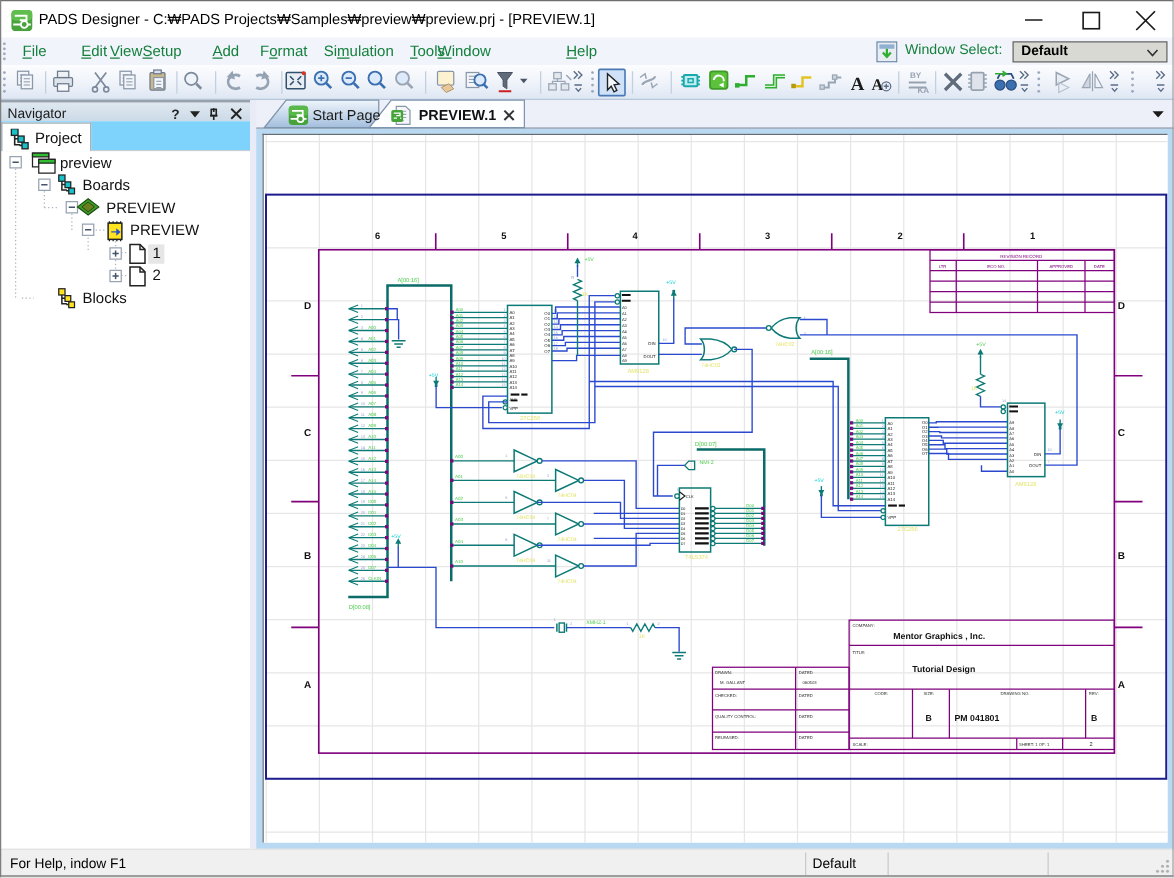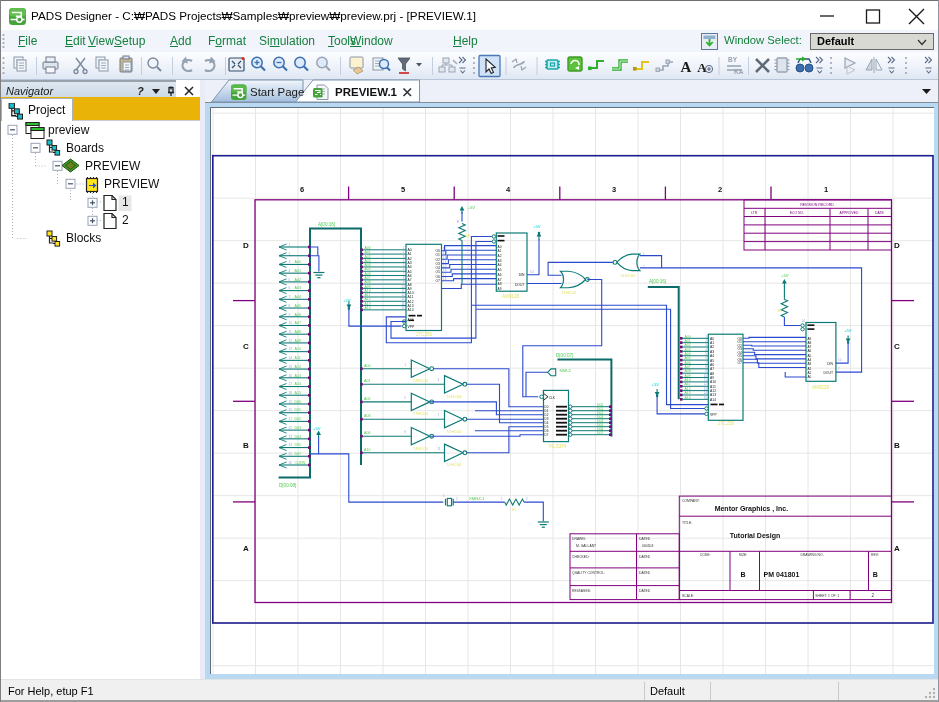--- a/index.html
+++ b/index.html
@@ -6,24 +6,24 @@
        font-family:"Liberation Sans",sans-serif; background:#fff; }
 #titlebar { position:absolute; left:0; top:0; width:939px; height:30px; background:#fff;
   border-top:1px solid #6f6f6f; }
 #title-text { position:absolute; left:31px; top:8px; font-size:11.7px; color:#000; }
 #menubar { position:absolute; left:0; top:30px; width:939px; height:22px; background:#f1f4fb; }
 .mi { position:absolute; top:4px; font-size:12px; color:#15803d; }
 #combo { position:absolute; left:810px; top:3px; width:124px; height:17px; background:#d9d9d4;
   border:1px solid #6a6a6a; font-size:11px; color:#000; padding:1px 0 0 6px;font-weight:bold; }
 #main { position:absolute; left:0; top:80px; width:939px; height:599px; background:#e9ecf6; }
 #nav { position:absolute; left:0; top:0; width:200px; height:599px; background:#fff; }
-#navhdr { position:absolute; left:0; top:0; width:176px; height:17px;
-  background:linear-gradient(#dfe8f0,#ccdae7); border-top:2px solid #98a1ac;font-style:italic; }
+#navhdr { position:absolute; left:0; top:0; width:200px; height:17px;
+  background:linear-gradient(#dfe8f0,#ccdae7); border-top:2px solid #98a1ac; }
 #navhdr span { position:absolute; left:6px; top:3px; font-size:11px; color:#1a1a1a; }
-#navtabs { position:absolute; left:0; top:17px; width:200px; height:24px; background:#eab308; border-bottom:1px solid #c8cdd4; }
+#navtabs { position:absolute; left:0; top:17px; width:200px; height:24px; background:#7dd3fc; border-bottom:1px solid #c8cdd4; }
 #projtab { position:absolute; left:1px; top:1px; width:72px; height:23px; background:#fff;
   border:1px solid #a8b0ba; border-bottom:none; }
 #projtab span { position:absolute; left:26px; top:4px; font-size:12px; color:#111; }
 #navtree { position:absolute; left:0; top:41px; width:200px; height:556px; background:#fff; }
 #tabstrip { position:absolute; left:205px; top:0px; width:734px; height:25px; background:#edeff9; }
 #canvas { position:absolute; left:205px; top:23px; width:734px; height:577px; background:#b9d9f2; }
 #canvline { position:absolute; left:205px; top:22px; width:734px; height:1px; background:#848d99; }
 #canvinner { position:absolute; left:210px; top:26.5px; width:724px; height:567.5px; background:#fff;
    border-left:1.5px solid #636d78; border-top:1.5px solid #636d78; }
 #statusbar { position:absolute; left:0; top:679px; width:939px; height:23px; background:#f0f0f0;
@@ -1087,21 +1087,21 @@
     <text x="85" y="170.3" font-size="12" fill="#111" font-family="Liberation Sans,sans-serif">PREVIEW</text>
     <text x="104" y="188.3" font-size="12" fill="#111" font-family="Liberation Sans,sans-serif">PREVIEW</text>
     <text x="122" y="206.3" font-size="12" fill="#111" font-family="Liberation Sans,sans-serif">1</text>
     <text x="122" y="224.3" font-size="12" fill="#111" font-family="Liberation Sans,sans-serif">2</text>
     <text x="66" y="242.3" font-size="12" fill="#111" font-family="Liberation Sans,sans-serif">Blocks</text>
     <text x="122" y="206.3" font-size="12" fill="#111" font-family="Liberation Sans,sans-serif"></text>
   </svg>
 <div style="position:absolute;left:0;top:0;width:1px;height:702px;background:#7f7f7f;z-index:50"></div>
 <div style="position:absolute;left:938px;top:0;width:1px;height:702px;background:#90959c;z-index:50"></div>
 <div id="statusbar">
- <span style="left:8px">For Help, etup F1</span>
+ <span style="left:8px">For Help, indow F1</span>
  <span style="left:650px">Default</span>
  <div class="ssep" style="left:644px"></div>
  <div class="ssep" style="left:710px"></div>
  <div class="ssep" style="left:838px"></div>
  <svg style="position:absolute;right:2px;top:6px" width="14" height="14">
       <g fill="#b0b0b0">
  <circle cx="11" cy="3" r="1.2"></circle>
         <circle cx="11" cy="7" r="1.2"></circle>
         <circle cx="11" cy="11" r="1.2"></circle>
  <circle cx="7" cy="7" r="1.2"></circle>

